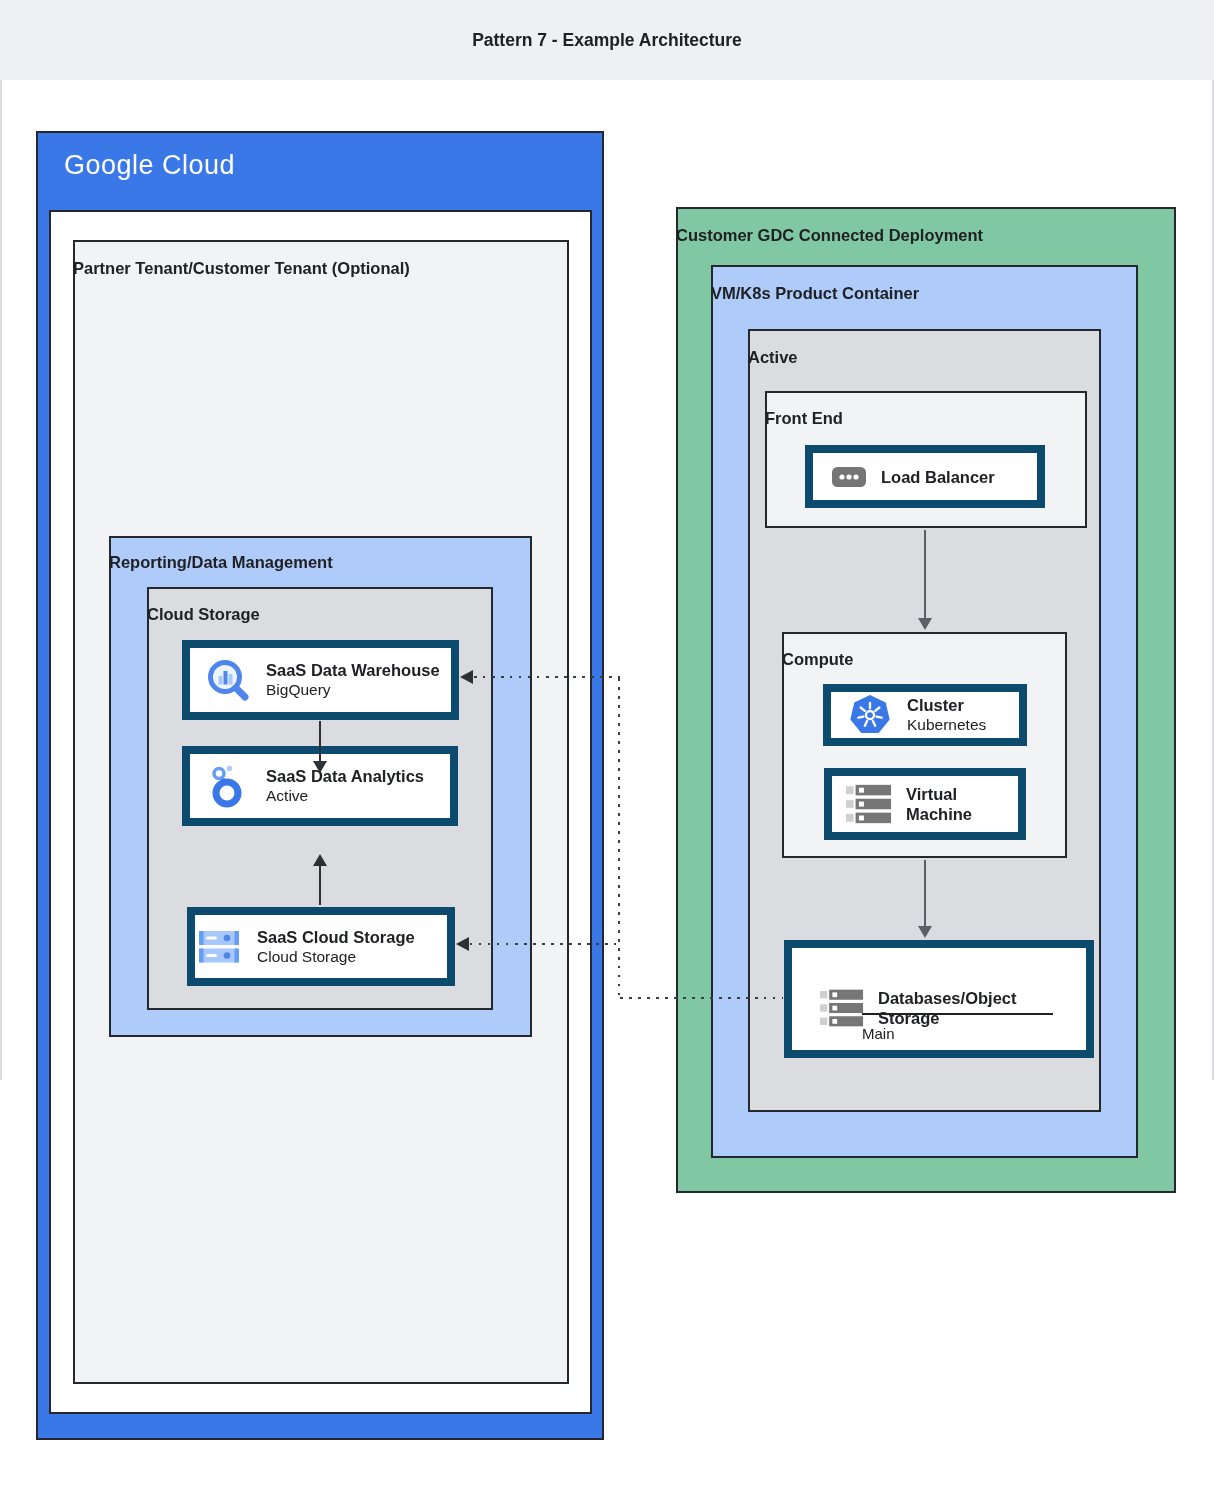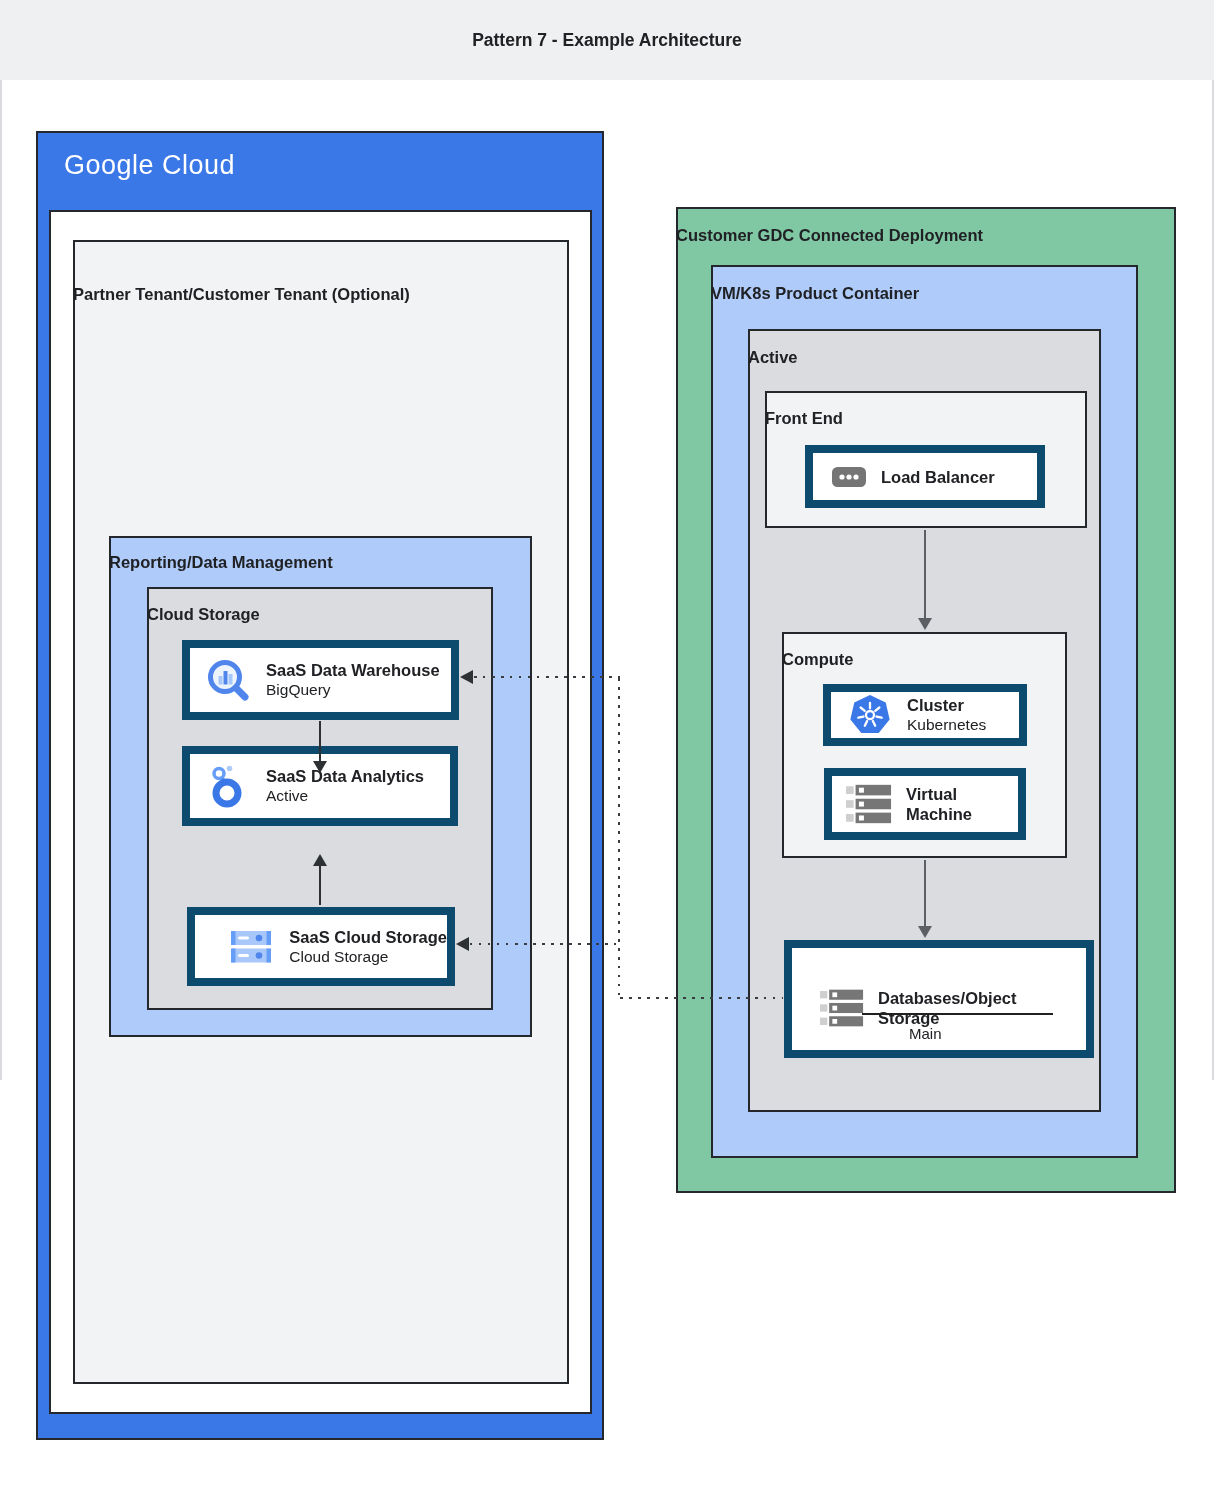--- a/index.html
+++ b/index.html
@@ -13,30 +13,30 @@
   .header-title{left:0;top:0;width:1214px;height:80px;display:flex;align-items:center;justify-content:center;
     font-size:17.5px;font-weight:700;color:#202124;}
   .page-edge{width:2px;top:80px;height:1000px;background:#d9dbde;}
   
   .zone{border:2px solid #24282c;box-sizing:border-box;}
   .gc-container{left:36px;top:131px;width:568px;height:1309px;background:#3b78e7;}
   .gc-logo{left:64px;top:150px;color:#ffffff;font-size:27px;font-weight:500;letter-spacing:.5px;}
   .white-box{left:49px;top:210px;width:543px;height:1204px;background:#ffffff;}
   .partner-box{left:73px;top:240px;width:496px;height:1144px;background:#f1f3f4;}
   .zone-label{font-size:16.5px;font-weight:700;color:#202124;text-align:left;}
-  .partner-label{left:73px;top:259px;width:496px;margin-top:26px;}
+  .partner-label{left:73px;top:259px;width:496px;}
   .reporting-box{left:109px;top:536px;width:423px;height:501px;background:#aecbfa;}
   .reporting-label{left:109px;top:553px;width:423px;}
   .cs-box{left:147px;top:587px;width:346px;height:423px;background:#dadce0;}
   .cs-label{left:147px;top:605px;width:346px;}
   
   .card{background:#ffffff;border:8px solid #0c4a6e;box-sizing:border-box;display:flex;align-items:center;}
   .card-bq{left:182px;top:640px;width:277px;height:80px;padding-left:14px;}
   .card-looker{left:182px;top:746px;width:276px;height:80px;padding-left:14px;}
-  .card-gcs{left:187px;top:907px;width:268px;height:79px;padding-left:0;justify-content:flex-end;}
+  .card-gcs{left:187px;top:907px;width:268px;height:79px;padding-left:0;}
   .card-text{margin-left:14px;line-height:20px;}
   .card-title{font-size:16.5px;font-weight:700;color:#202124;}
   .card-sub{font-size:15.5px;font-weight:400;color:#202124;}
   .icon-box{flex:0 0 auto;display:flex;align-items:center;justify-content:center;}
   
   .green-box{left:676px;top:207px;width:500px;height:986px;background:#80c7a4;}
   .gdc-label{left:676px;top:226px;width:500px;}
   .vmk8s-box{left:711px;top:265px;width:427px;height:893px;background:#aecbfa;}
   .vmk8s-label{left:711px;top:284px;width:427px;}
   .active-box{left:748px;top:329px;width:353px;height:783px;background:#dadce0;}
@@ -44,21 +44,21 @@
   .frontend-box{left:765px;top:391px;width:322px;height:137px;background:#f1f3f4;}
   .frontend-label{left:765px;top:409px;width:322px;}
   .card-lb{left:805px;top:445px;width:240px;height:63px;padding-left:18px;}
   .compute-box{left:782px;top:632px;width:285px;height:226px;background:#f1f3f4;}
   .compute-label{left:782px;top:650px;width:285px;}
   .card-cluster{left:823px;top:684px;width:204px;height:62px;padding-left:16px;}
   .card-vm{left:824px;top:768px;width:202px;height:72px;padding-left:14px;}
   .card-db{left:784px;top:940px;width:310px;height:118px;padding-left:28px;align-items:center;}
   .db-inner{display:flex;align-items:flex-start;margin-top:18px;}
   .db-divider{left:862px;top:1013px;width:191px;height:2px;background:#212121;}
-  .db-footer{left:862px;top:1025px;font-size:15px;color:#202124;margin-left:47px;}
+  .db-footer{left:862px;top:1025px;font-size:15px;color:#202124;}
   .vm-title{width:92px;}
   .db-title{width:200px;}
   
   .vline{width:2px;}
   .arrow-line-dark{background:#2e3134;}
   .arrow-line-gray{background:#5c5f63;}
   .tri-down-dark{width:0;height:0;border-left:7px solid transparent;border-right:7px solid transparent;border-top:12px solid #2e3134;}
   .tri-up-dark{width:0;height:0;border-left:7px solid transparent;border-right:7px solid transparent;border-bottom:12px solid #2e3134;}
   .tri-down-gray{width:0;height:0;border-left:7px solid transparent;border-right:7px solid transparent;border-top:12px solid #5c5f63;}
   

